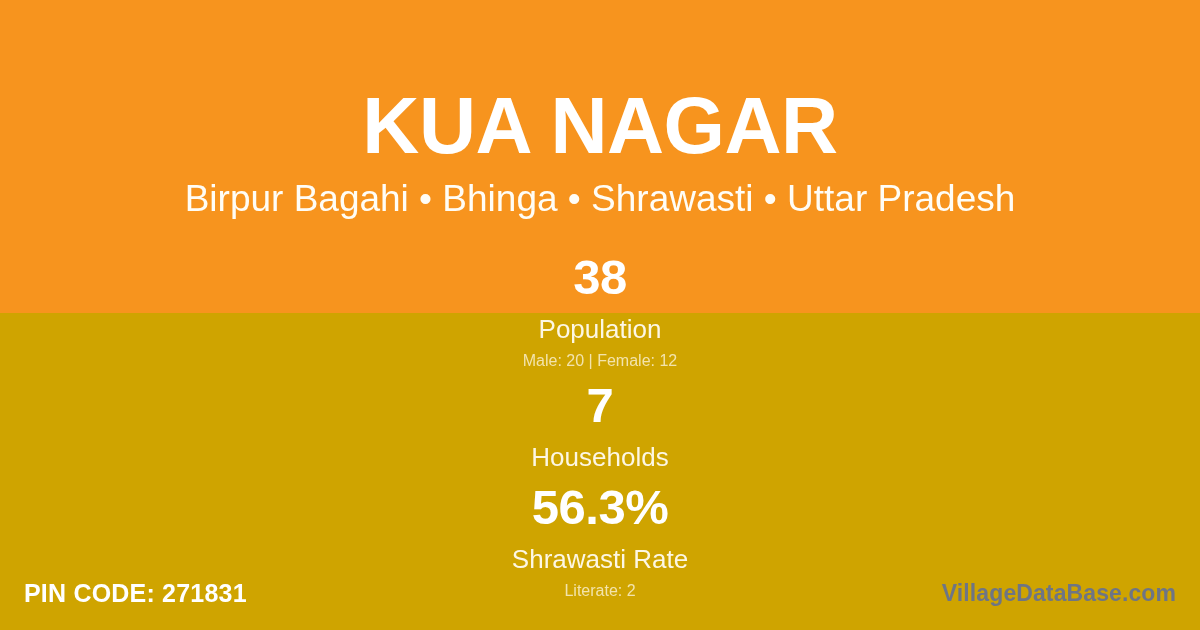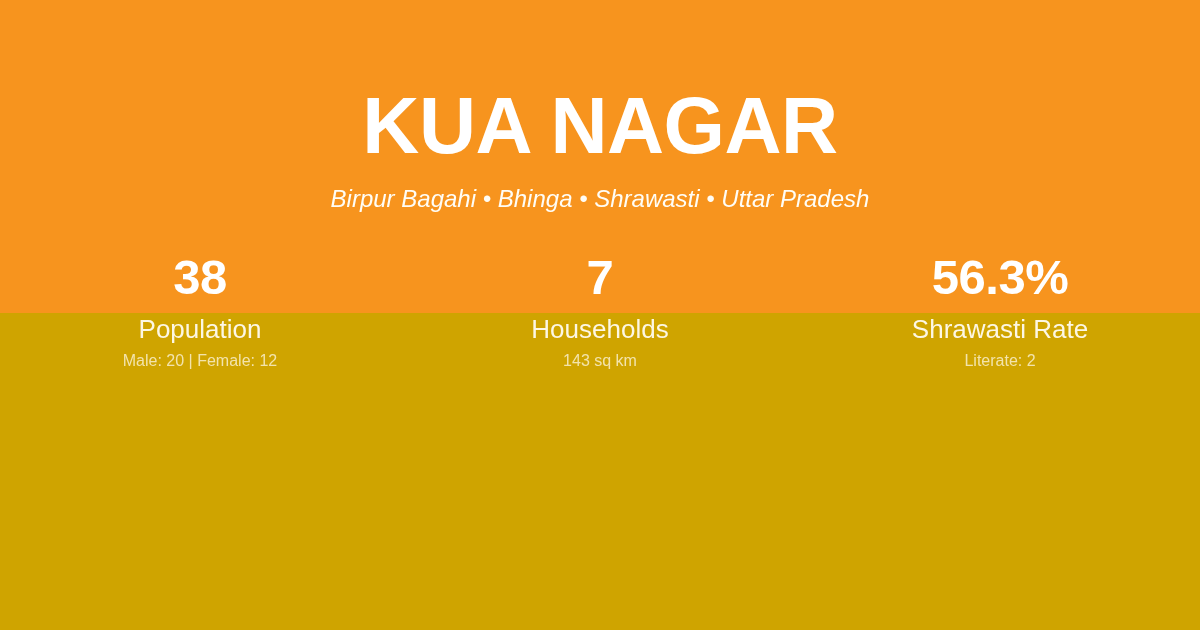--- a/index.html
+++ b/index.html
@@ -54,35 +54,35 @@
     letter-spacing:-0.5px;
     color:#ffffff;
     white-space:nowrap;
   }
 
   #location-breadcrumb {
     position:absolute;
     left:0; top:181px;
     width:1200px;
     text-align:center;
-    font-size:24px;
+    font-size:37px;
     line-height:36px;
     font-weight:400;
     color:#fffdf6;
     white-space:nowrap;
-    font-style:italic;
   }
 
   
   #stats-row {
     position:absolute;
     left:0; top:244px;
     width:1200px;
     display:flex;
     z-index:3;
+    flex-direction:column;
   }
 
   .stat-cell {
     flex:1 1 0;
     text-align:center;
   }
 
   .stat-value {
     font-size:49px;
     line-height:66px;
@@ -175,26 +175,30 @@
 
     <div class="stat-cell">
       <div class="stat-value">38</div>
       <div class="stat-label">Population</div>
       <div class="stat-detail">Male: 20 | Female: 12</div>
     </div>
 
     <div class="stat-cell">
       <div class="stat-value">7</div>
       <div class="stat-label">Households</div>
-      <div class="stat-detail">143 sq km</div>
     </div>
 
     <div class="stat-cell">
       <div class="stat-value">56.3%</div>
       <div class="stat-label">Shrawasti Rate</div>
       <div class="stat-detail">Literate: 2</div>
     </div>
 
   </div>
 
 
+  <div id="footer">
+    <div id="pin-code">PIN CODE: 271831</div>
+
+    <div id="site-branding">VillageDataBase.com</div>
+  </div>
 
 </div>
 
 </body></html>

